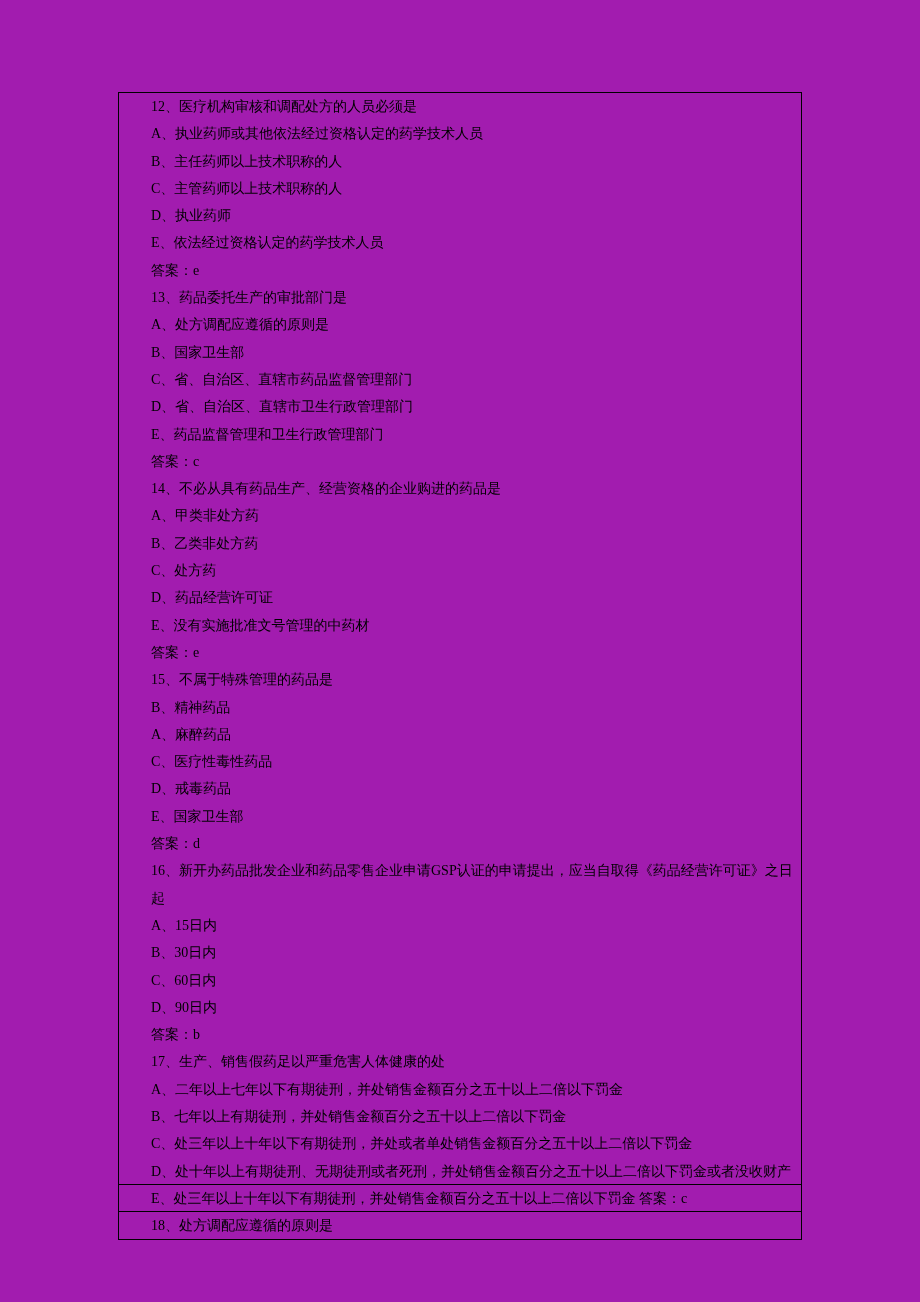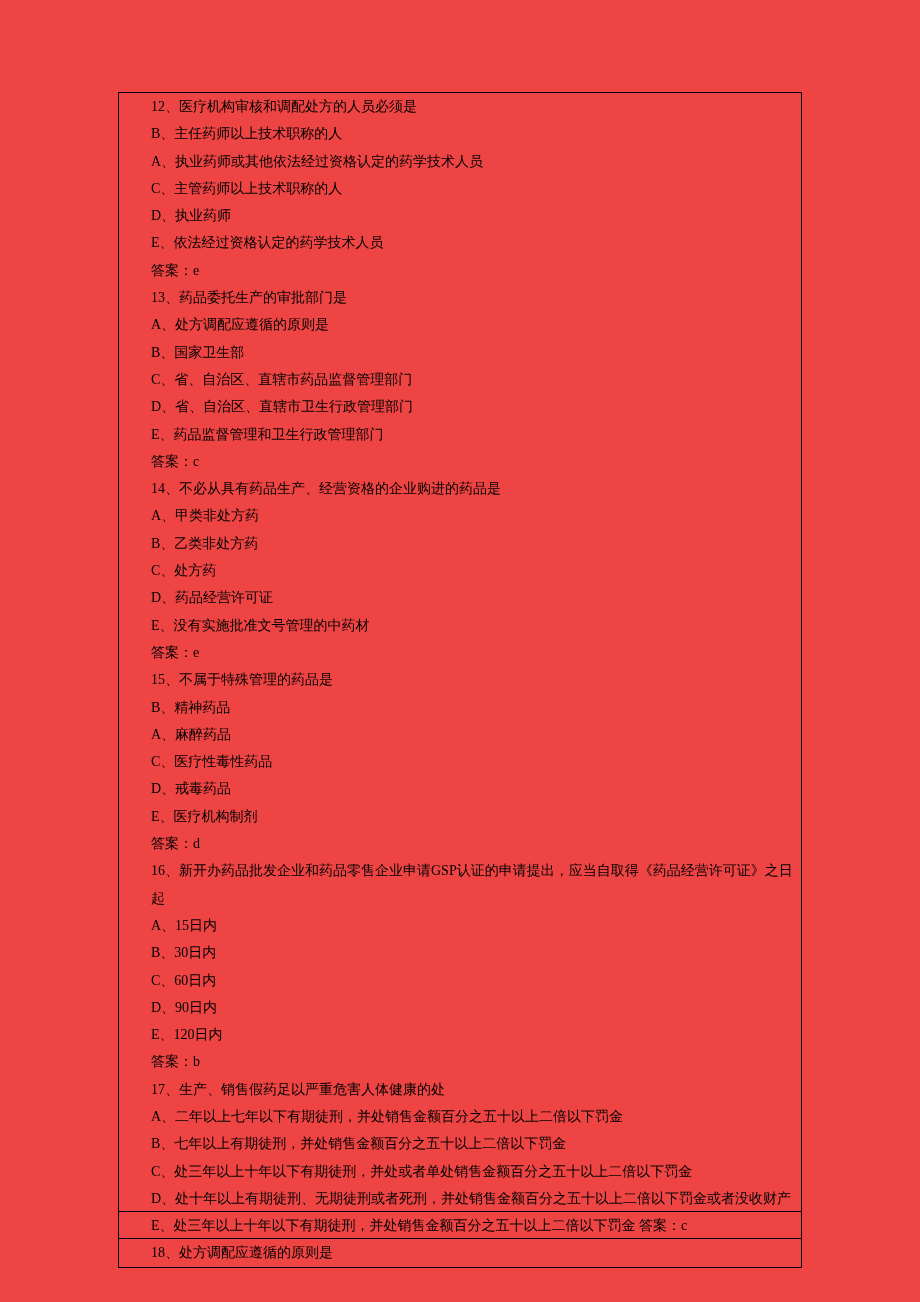--- a/index.html
+++ b/index.html
@@ -9,21 +9,21 @@
     font-family: "SimSun", "宋体", serif;
     font-size: 14px;
     color: #000;
     line-height: 1.95;
   }
   .page {
     width: 920px;
     min-height: 1302px;
     box-sizing: border-box;
     padding: 92px 0 0 0;
-    background: #ef4444;
+    background: #a21caf;
   }
   .content-box {
     margin: 0 118px 0 118px;
     border: 1px solid #000;
     border-bottom: 1px solid #000;
   }
   .line {
     padding: 0 0 0 32px;
     white-space: normal;
     word-break: break-all;
@@ -33,22 +33,22 @@
     margin-top: -1px;
   }
 </style>
 </head>
 <body>
 
 <div class="page">
   <div class="content-box">
 
     <div class="line">12、医疗机构审核和调配处方的人员必须是</div>
+    <div class="line">A、执业药师或其他依法经过资格认定的药学技术人员</div>
     <div class="line">B、主任药师以上技术职称的人</div>
-    <div class="line">A、执业药师或其他依法经过资格认定的药学技术人员</div>
     <div class="line">C、主管药师以上技术职称的人</div>
     <div class="line">D、执业药师</div>
     <div class="line">E、依法经过资格认定的药学技术人员</div>
     <div class="line">答案：e</div>
 
     <div class="line">13、药品委托生产的审批部门是</div>
     <div class="line">A、处方调配应遵循的原则是</div>
     <div class="line">B、国家卫生部</div>
     <div class="line">C、省、自治区、直辖市药品监督管理部门</div>
     <div class="line">D、省、自治区、直辖市卫生行政管理部门</div>
@@ -61,29 +61,28 @@
     <div class="line">C、处方药</div>
     <div class="line">D、药品经营许可证</div>
     <div class="line">E、没有实施批准文号管理的中药材</div>
     <div class="line">答案：e</div>
 
     <div class="line">15、不属于特殊管理的药品是</div>
     <div class="line">B、精神药品</div>
     <div class="line">A、麻醉药品</div>
     <div class="line">C、医疗性毒性药品</div>
     <div class="line">D、戒毒药品</div>
-    <div class="line">E、医疗机构制剂</div>
+    <div class="line">E、国家卫生部</div>
     <div class="line">答案：d</div>
 
     <div class="line">16、新开办药品批发企业和药品零售企业申请GSP认证的申请提出，应当自取得《药品经营许可证》之日起</div>
     <div class="line">A、15日内</div>
     <div class="line">B、30日内</div>
     <div class="line">C、60日内</div>
     <div class="line">D、90日内</div>
-    <div class="line">E、120日内</div>
     <div class="line">答案：b</div>
 
     <div class="line">17、生产、销售假药足以严重危害人体健康的处</div>
     <div class="line">A、二年以上七年以下有期徒刑，并处销售金额百分之五十以上二倍以下罚金</div>
     <div class="line">B、七年以上有期徒刑，并处销售金额百分之五十以上二倍以下罚金</div>
     <div class="line">C、处三年以上十年以下有期徒刑，并处或者单处销售金额百分之五十以上二倍以下罚金</div>
     <div class="line">D、处十年以上有期徒刑、无期徒刑或者死刑，并处销售金额百分之五十以上二倍以下罚金或者没收财产</div>
 
     <div class="sep"></div>
     <div class="line">E、处三年以上十年以下有期徒刑，并处销售金额百分之五十以上二倍以下罚金 答案：c</div>

